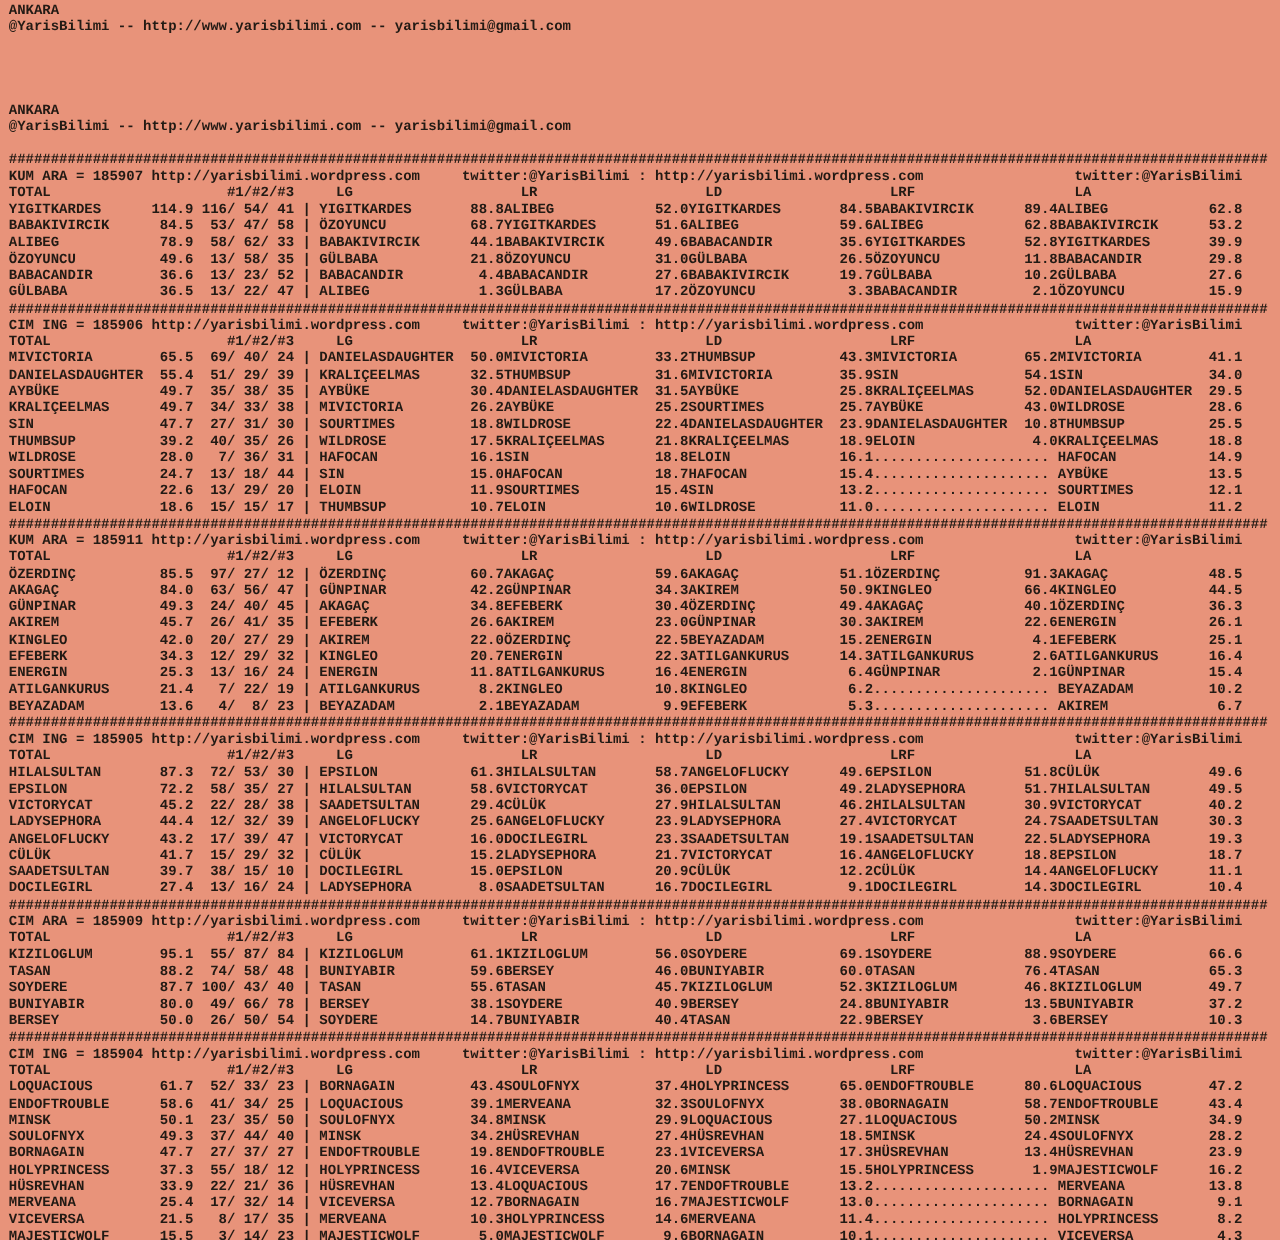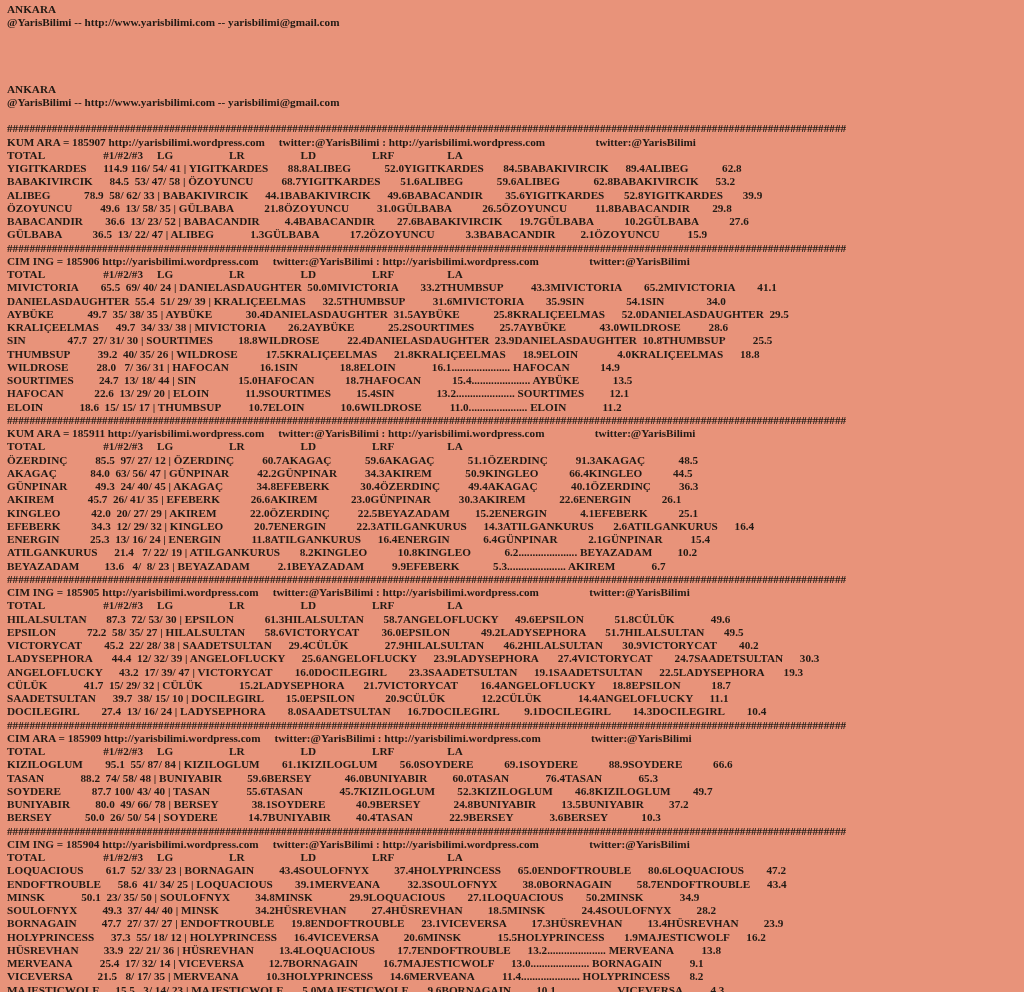--- a/index.html
+++ b/index.html
@@ -1,21 +1,21 @@
 <!DOCTYPE html>
 <html><head>
 <meta charset="utf-8">
 <style>
   html,body{margin:0;padding:0;}
   body{background:#e8937a;width:1024px;height:992px;overflow:hidden;}
   .terminal{
     box-sizing:border-box;
     width:1024px;height:992px;
     padding:3px 0 0 7px;
-    font-family:Liberation Serif, serif;
+    font-family:Liberation Mono, monospace;
     font-size:11.2px;
     line-height:13.25px;
     font-weight:bold;
     color:#221a14;
     white-space:pre;
     overflow:hidden;
   }
   .line{height:13.25px;}
 </style>
 </head>

